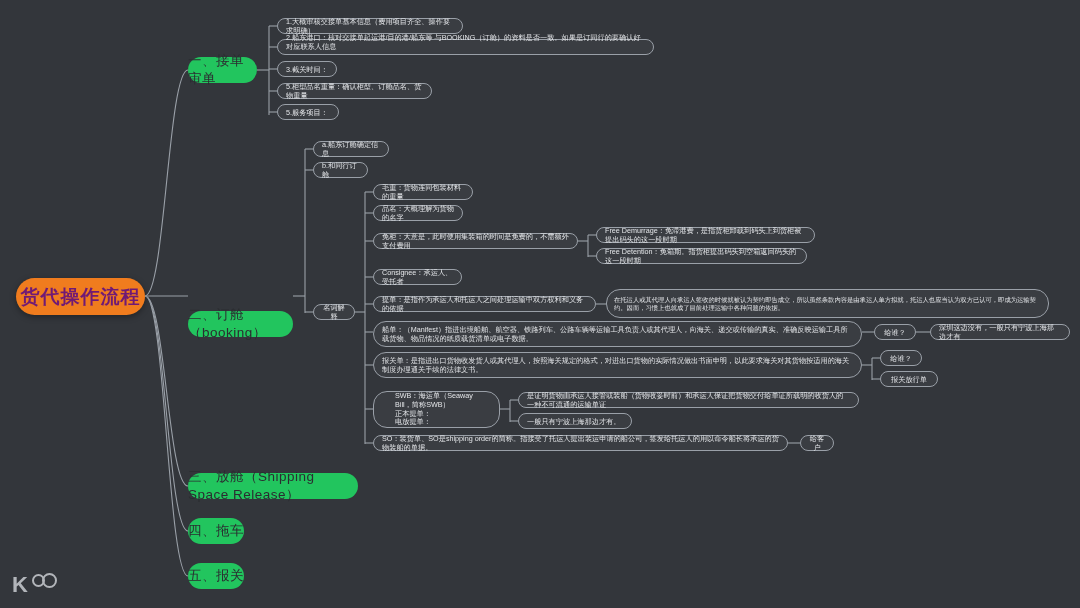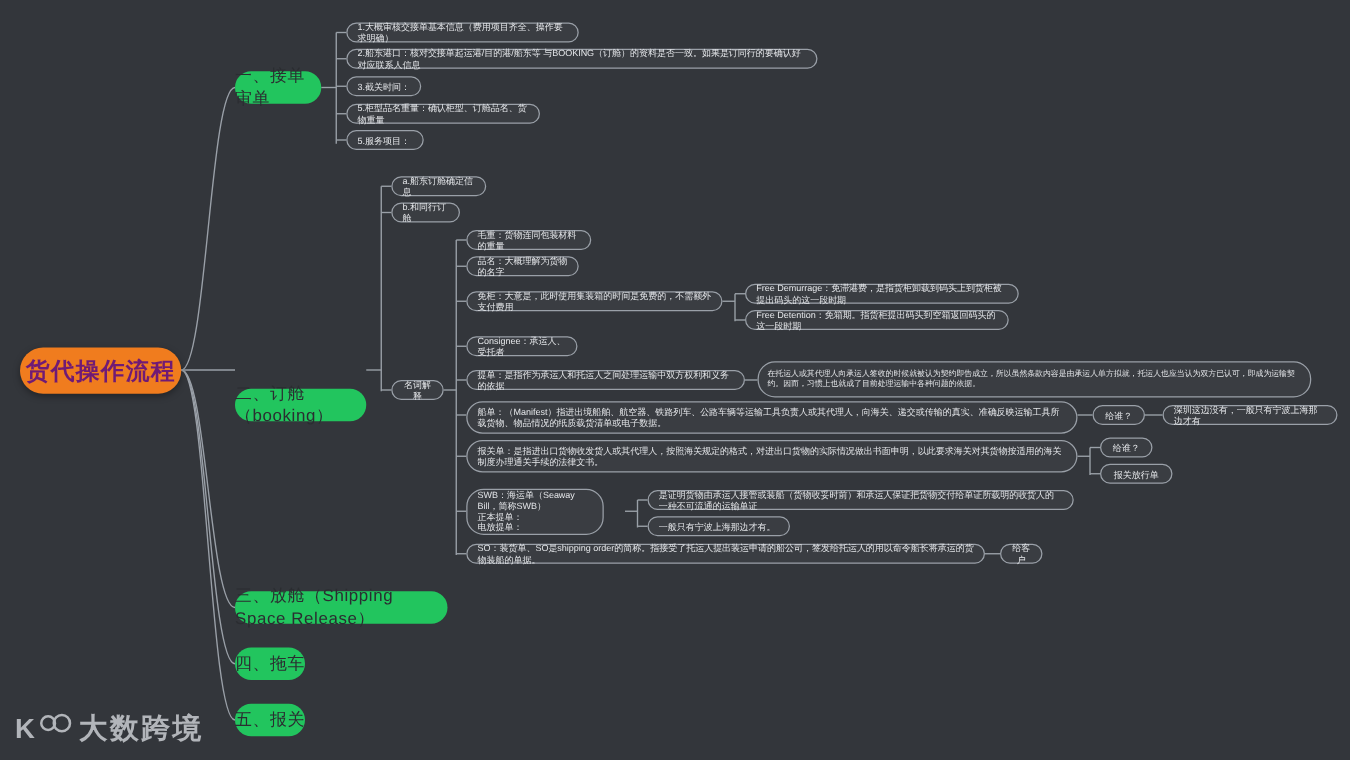--- a/index.html
+++ b/index.html
@@ -111,21 +111,21 @@
   <div class="lvl1" style="left:188px;top:518px;width:56px;height:26px;">
     <span>四、拖车</span>
   </div>
   <div class="lvl1" style="left:188px;top:563px;width:56px;height:26px;">
     <span>五、报关</span>
   </div>
 
   <div class="node pad t7" style="left:277px;top:18px;width:186px;height:16px;">
     <span class="cellwrap">1.大概审核交接单基本信息（费用项目齐全、操作要求明确）</span>
   </div>
-  <div class="node pad t7" style="left:277px;top:39px;width:377px;height:16px;">
+  <div class="node pad t7" style="left:277px;top:39px;width:377px;height:16px;align-items:flex-end;">
     <span class="cellwrap">2.船东港口：核对交接单起运港/目的港/船东等 与BOOKING（订舱）的资料是否一致。如果是订同行的要确认好对应联系人信息</span>
   </div>
   <div class="node pad t7" style="left:277px;top:61px;width:60px;height:16px;">
     <span class="cellwrap">3.截关时间：</span>
   </div>
   <div class="node pad t7" style="left:277px;top:83px;width:155px;height:16px;">
     <span class="cellwrap">5.柜型品名重量：确认柜型、订舱品名、货物重量</span>
   </div>
   <div class="node pad t7" style="left:277px;top:104px;width:62px;height:16px;">
     <span class="cellwrap">5.服务项目：</span>
@@ -183,21 +183,21 @@
   <div class="node multiline t7" style="left:373px;top:352px;width:489px;height:26px;padding:3px 8px;">
     <span class="cellwrap">报关单：是指进出口货物收发货人或其代理人，按照海关规定的格式，对进出口货物的实际情况做出书面申明，以此要求海关对其货物按适用的海关制度办理通关手续的法律文书。</span>
   </div>
   <div class="node pad t7" style="left:880px;top:350px;width:42px;height:16px;justify-content:center;">
     <span class="cellwrap" style="text-align:center">给谁？</span>
   </div>
   <div class="node pad t7" style="left:880px;top:371px;width:58px;height:16px;justify-content:center;">
     <span class="cellwrap" style="text-align:center">报关放行单</span>
   </div>
 
-  <div class="node multiline t7" style="left:373px;top:391px;width:110px;height:37px;padding:3px 8px;">
+  <div class="node multiline t7" style="left:373px;top:391px;width:127px;height:37px;padding:3px 21px;">
     <span class="cellwrap" style="white-space:pre-line;line-height:1.2;">SWB：海运单（Seaway Bill，简称SWB）
 正本提单：
 电放提单：</span>
   </div>
   <div class="node pad t7" style="left:518px;top:392px;width:341px;height:16px;">
     <span class="cellwrap">是证明货物由承运人接管或装船（货物收妥时前）和承运人保证把货物交付给单证所载明的收货人的一种不可流通的运输单证</span>
   </div>
   <div class="node pad t7" style="left:518px;top:413px;width:114px;height:16px;">
     <span class="cellwrap">一般只有宁波上海那边才有。</span>
   </div>
@@ -208,16 +208,15 @@
   <div class="node pad t7" style="left:800px;top:435px;width:34px;height:16px;justify-content:center;">
     <span class="cellwrap" style="text-align:center">给客户</span>
   </div>
 
   <div class="watermark">
     <div class="wm-mark">
       <div class="k">K</div>
         <div class="c1"></div>
         <div class="c2"></div>
     </div>
-    <div class="wm-text">大数跨境</div>
   </div>
 
 </div>
 
 </body></html>

